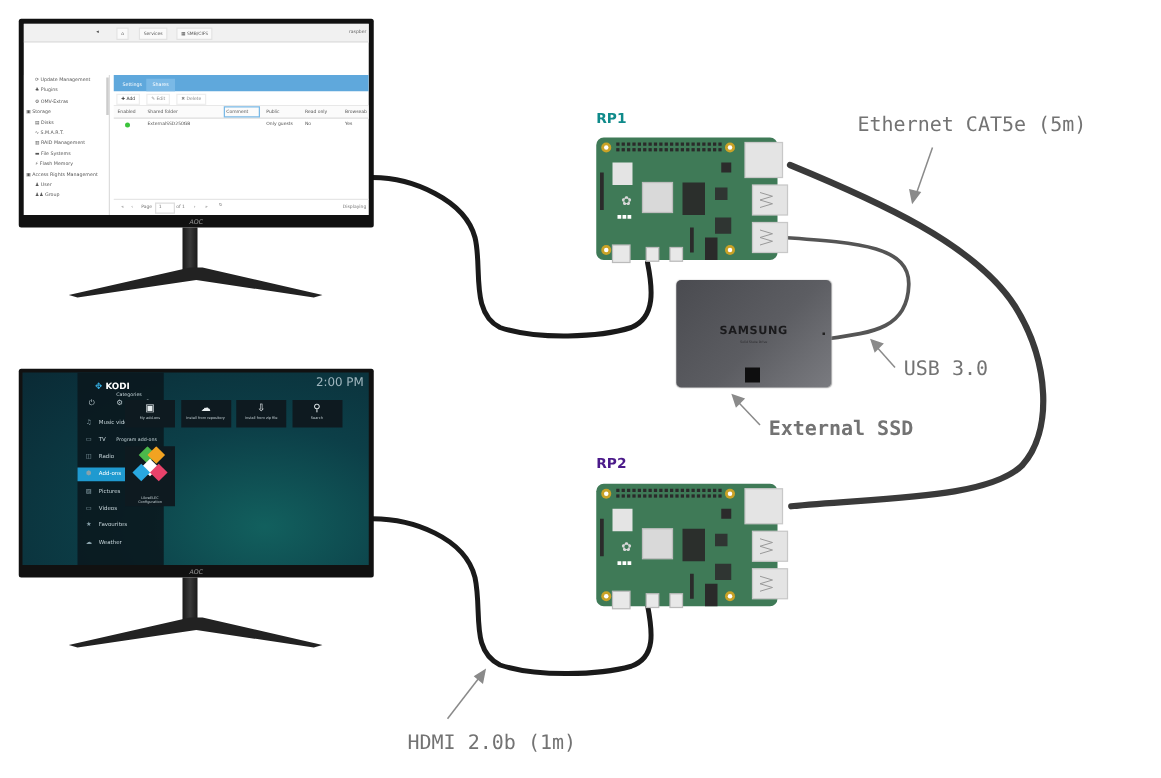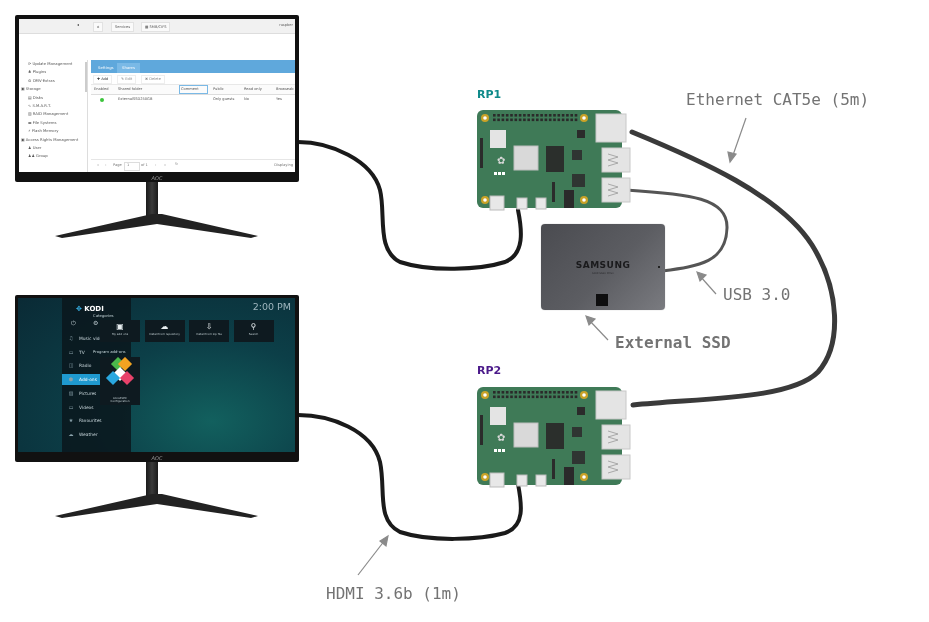--- a/index.html
+++ b/index.html
@@ -359,13 +359,13 @@
 <div class="abs" style="left:541px;top:224px;width:124px;height:86px;border-radius:4px;background:linear-gradient(135deg,#4a4b50 0%,#5c5d62 55%,#7a7b80 100%);box-shadow:0 0 1px #999;">
   <div class="abs" style="left:0;right:0;top:36px;text-align:center;font-weight:bold;font-size:9px;letter-spacing:0.5px;color:#1a1a1c;">SAMSUNG</div>
   <div class="abs" style="left:0;right:0;top:48px;text-align:center;font-size:2.6px;color:#2b2b2e;">Solid State Drive</div>
   <div class="abs" style="left:117px;top:42px;width:2px;height:2px;background:#222;"></div>
   <div class="abs" style="left:55px;top:70px;width:12px;height:12px;background:#0e0e0f;"></div>
 </div>
 
 <div class="abs callout mono" style="left:686px;top:90px;">Ethernet CAT5e (5m)</div>
 <div class="abs callout mono" style="left:723px;top:285px;">USB 3.0</div>
 <div class="abs callout mono" style="left:615px;top:333px;font-weight:bold;">External SSD</div>
-<div class="abs callout mono" style="left:326px;top:584px;">HDMI 3.6b (1m)</div>
+<div class="abs callout mono" style="left:326px;top:584px;">HDMI 2.0b (1m)</div>
 
 </body></html>

